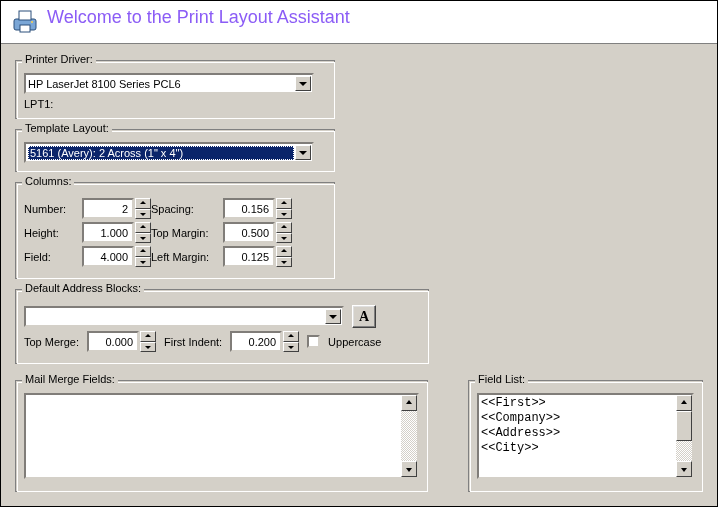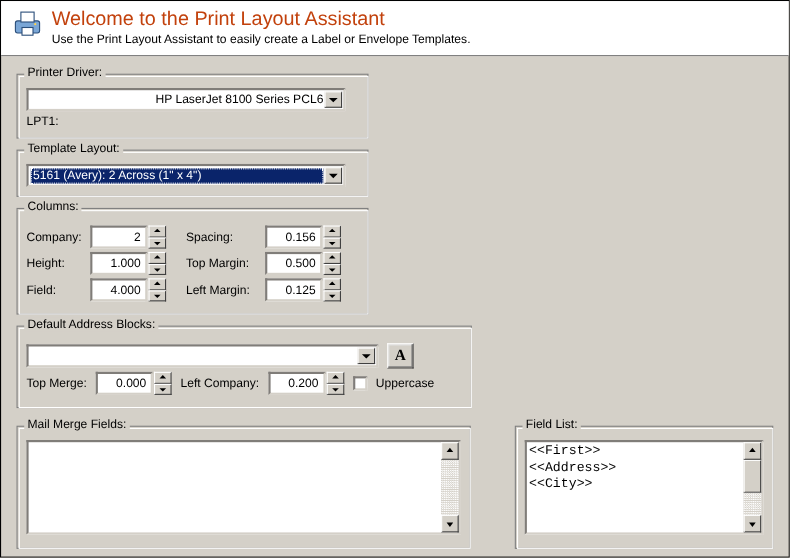--- a/index.html
+++ b/index.html
@@ -65,21 +65,21 @@
     gap: 8px;
   }
   .header-icon {
     width: 28px; height: 28px;
     flex: none;
   }
   .header-text h1 {
     margin: 0;
     font-size: 18px;
     font-weight: normal;
-    color: #c2410c;
+    color: #8b5cf6;
   }
   .header-text p {
     margin: 2px 0 0 0;
     font-size: 11px;
     color: #000;
   }
 
   .body {
     padding: 10px 14px;
     flex: 1;
@@ -114,21 +114,20 @@
     background: #fff;
     border: 2px inset #d4d0c8;
     padding: 1px 2px;
   }
   .select {
     height: 21px;
     display: inline-flex;
     align-items: center;
     position: relative;
     padding-right: 18px;
-    justify-content: flex-end;
   }
   .select .arrow {
     position: absolute;
     right: 1px; top: 1px; bottom: 1px;
     width: 16px;
     background: #d4d0c8;
     border: 1px solid;
     border-color: #fff #404040 #404040 #fff;
     display: flex;
     align-items: center;
@@ -180,21 +179,21 @@
     border-left: 3px solid transparent;
     border-right: 3px solid transparent;
     transform: translateX(-50%);
   }
   .spin .arrows .u::after { top: 2px; border-bottom: 3px solid #000; }
   .spin .arrows .d::after { bottom: 2px; border-top: 3px solid #000; }
 
   .row { display: flex; align-items: center; gap: 8px; margin: 3px 0; }
   .col-row { display: flex; align-items: center; margin: 3px 0; }
   .col-row .lbl1 { width: 58px; }
-  .col-row .lbl2 { width: 72px; margin-left: 18px; }
+  .col-row .lbl2 { width: 72px; }
 
   .btn {
     height: 23px;
     min-width: 76px;
     background: #d4d0c8;
     border: 1px solid;
     border-color: #fff #404040 #404040 #fff;
     box-shadow: inset -1px -1px 0 #808080, inset 1px 1px 0 #dfdfdf;
     font: inherit;
     cursor: default;
@@ -270,21 +269,20 @@
     <div class="header-icon">
       <svg width="28" height="28" viewBox="0 0 28 28">
         <rect x="3" y="12" width="22" height="11" rx="2" fill="#7aa6d6" stroke="#2a4e7a"></rect>
         <rect x="8" y="4" width="12" height="9" fill="#fff" stroke="#2a4e7a"></rect>
         <rect x="9" y="18" width="10" height="7" fill="#fff" stroke="#2a4e7a"></rect>
         <circle cx="21" cy="15" r="1" fill="#ffd24a"></circle>
       </svg>
     </div>
     <div class="header-text">
       <h1>Welcome to the Print Layout Assistant</h1>
-      <p>Use the Print Layout Assistant to easily  create a Label or Envelope Templates.</p>
     </div>
   </div>
 
   <div class="body">
 
     <div style="width:320px">
       <div class="group">
         <span class="group-legend">Printer Driver:</span>
         <div class="select" style="width:290px">
           <span class="val">HP LaserJet 8100 Series PCL6</span>
@@ -298,21 +296,21 @@
         <div class="select highlight" style="width:290px">
           <span class="val">5161 (Avery): 2 Across (1" x 4")</span>
           <span class="arrow"></span>
         </div>
       </div>
 
       <div class="group">
         <span class="group-legend">Columns:</span>
 
         <div class="col-row">
-          <span class="lbl1">Company:</span>
+          <span class="lbl1">Number:</span>
           <span class="spin">
             <input class="text" value="2" style="">
             <span class="arrows">
                 <div class="u"></div>
                 <div class="d"></div>
               </span>
           </span>
           <span class="lbl2">Spacing:</span>
           <span class="spin">
             <input class="text" value="0.156" style="">
@@ -374,21 +372,21 @@
       </div>
       <div class="row">
         <span>Top Merge:</span>
         <span class="spin">
           <input class="text" value="0.000" style="">
           <span class="arrows">
               <div class="u"></div>
               <div class="d"></div>
             </span>
         </span>
-        <span>Left Company:</span>
+        <span>First Indent:</span>
         <span class="spin">
           <input class="text" value="0.200" style="">
           <span class="arrows">
               <div class="u"></div>
               <div class="d"></div>
             </span>
         </span>
         <span class="checkbox"></span>
         <span>Uppercase</span>
       </div>
@@ -407,20 +405,21 @@
             </div>
           </div>
         </div>
       </div>
       <div class="right">
         <div class="group" style="height:112px">
           <span class="group-legend">Field List:</span>
           <div class="listbox" style="height:86px">
             <div class="items" id="fieldlist-items">
                 <div>&lt;&lt;First&gt;&gt;</div>
+                <div>&lt;&lt;Company&gt;&gt;</div>
                 <div>&lt;&lt;Address&gt;&gt;</div>
                 <div>&lt;&lt;City&gt;&gt;</div>
               </div>
             <div class="scrollbar-v">
               <div class="sbtn up"></div>
               <div class="thumb"></div>
               <div class="track"></div>
               <div class="sbtn down"></div>
             </div>
           </div>

